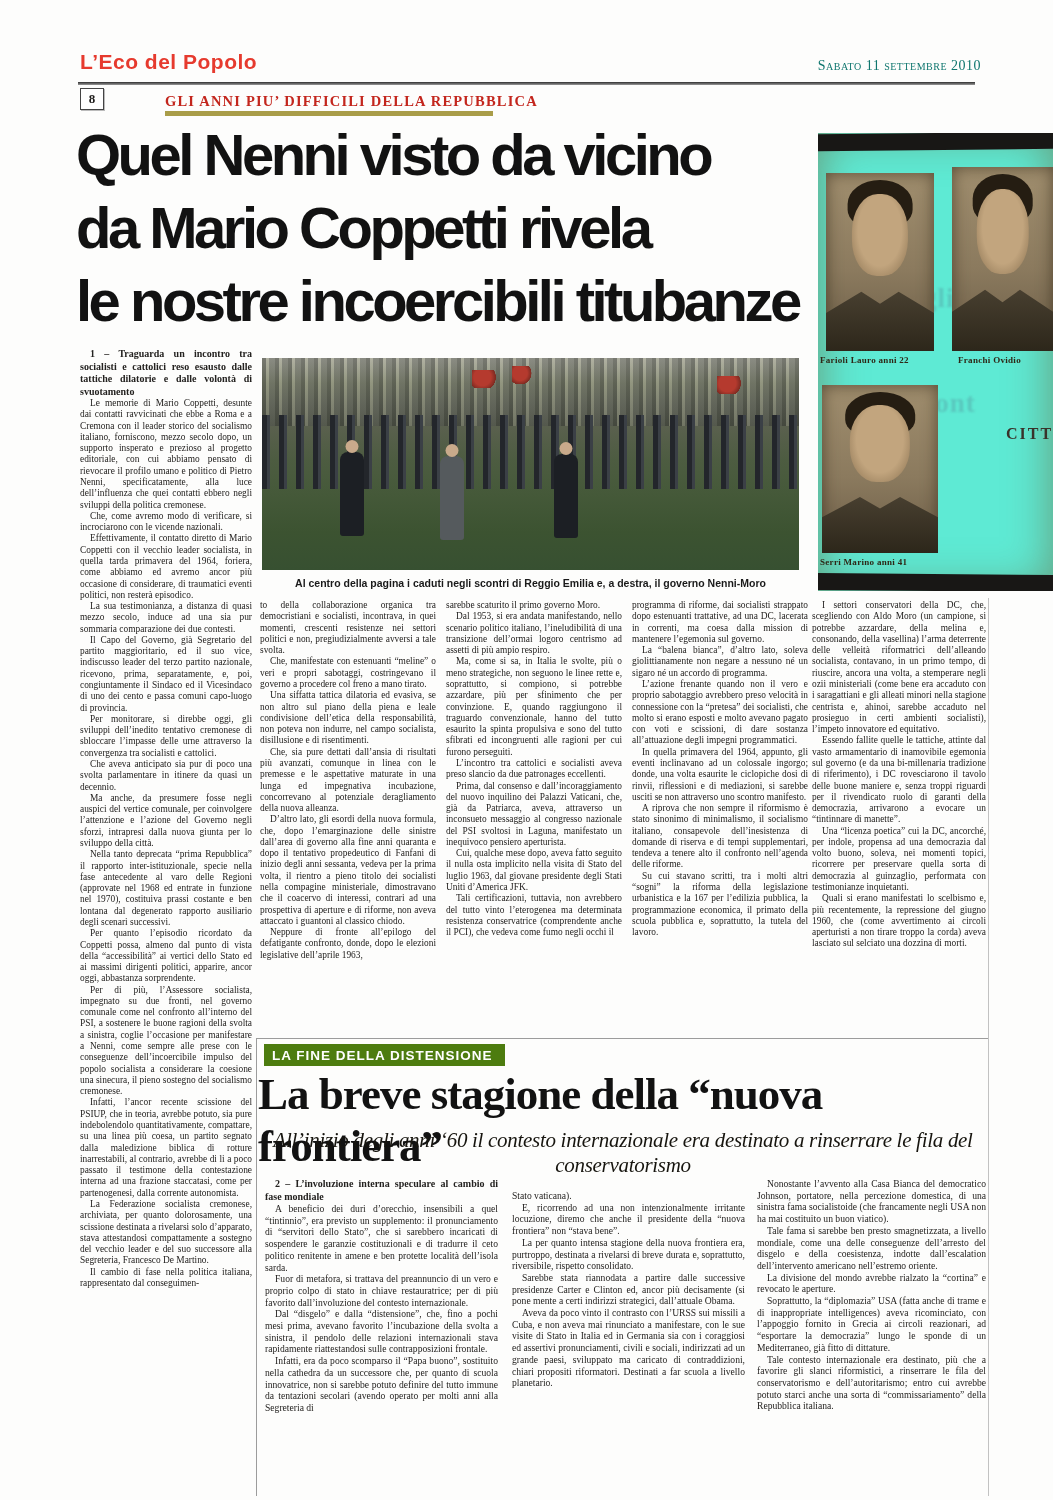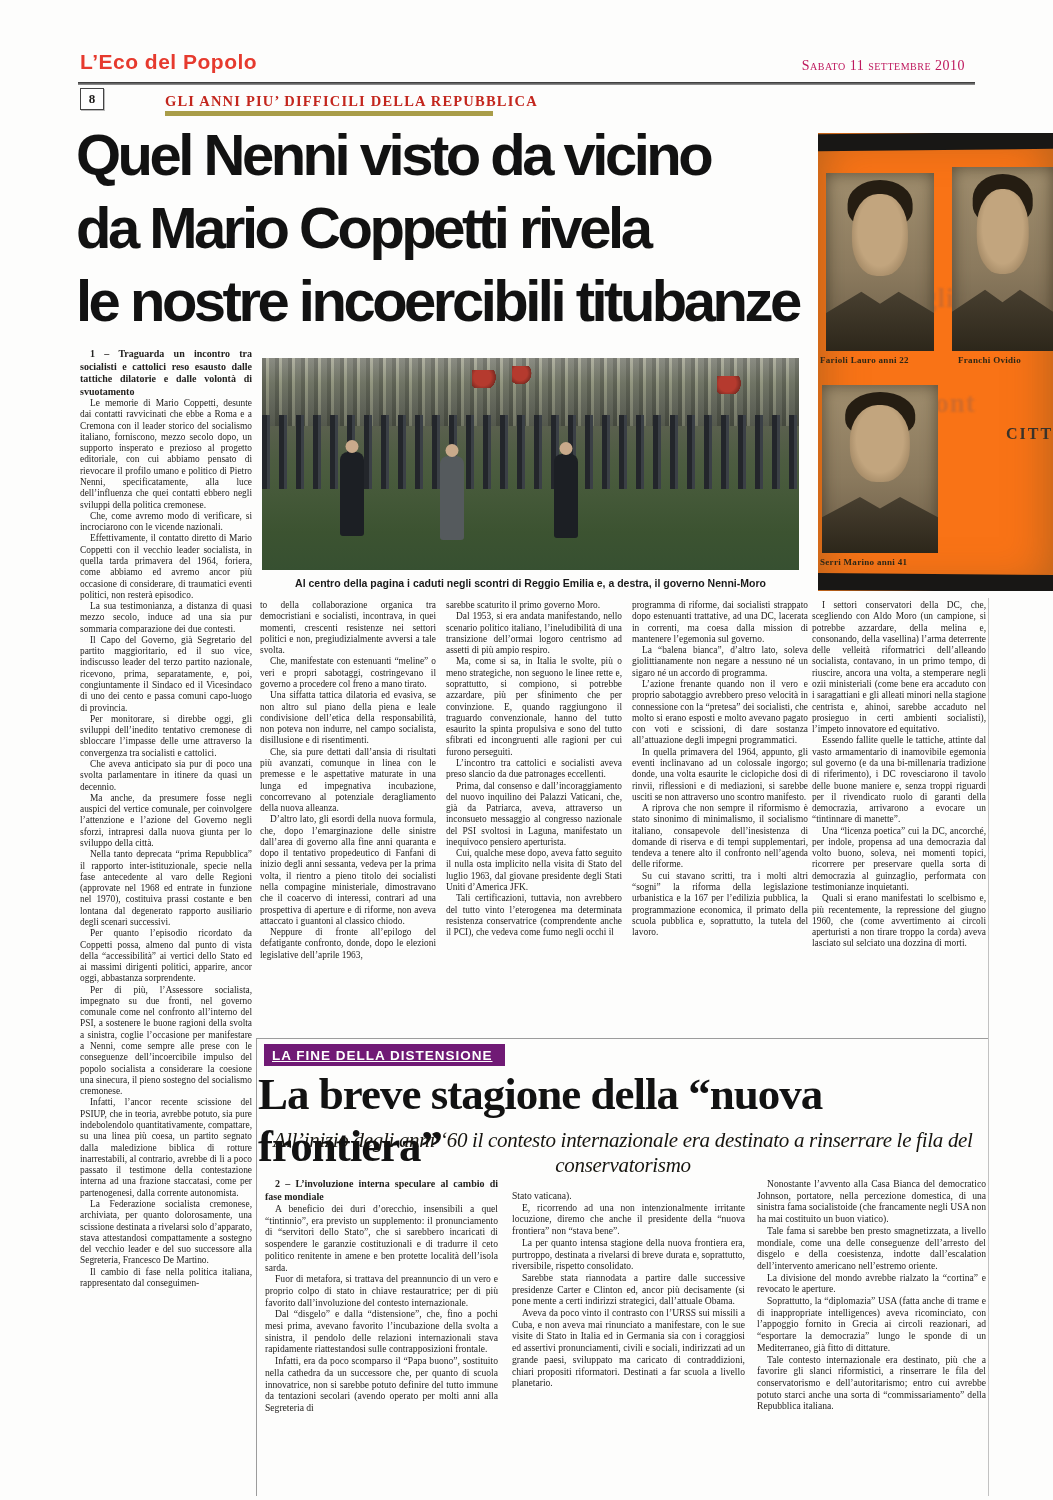--- a/index.html
+++ b/index.html
@@ -1,21 +1,21 @@
 <!DOCTYPE html>
 <html lang="it"><head>
 <meta charset="utf-8">
 <style>
   html,body{margin:0;padding:0;background:#dedede;}
   .sheet{position:relative;width:1053px;height:1500px;margin:0 auto;background:#fdfdfc;overflow:hidden;
          font-family:"Liberation Serif",serif;color:#1e1c1a;}
   
   .masthead-title{position:absolute;left:80px;top:50px;font-family:"Liberation Sans",sans-serif;
          font-size:21px;font-weight:bold;color:#e63a2e;letter-spacing:.5px;}
-  .issue-date{position:absolute;right:88px;top:58px;font-variant:small-caps;font-size:14px;color:#be185d;letter-spacing:.5px;}
+  .issue-date{position:absolute;right:72px;top:58px;font-variant:small-caps;font-size:14px;color:#0f766e;letter-spacing:.5px;}
   .masthead-rule{position:absolute;left:78px;top:82px;width:897px;height:3px;background:linear-gradient(#2e2e2e,#9a9a9a);}
   .page-number-box{position:absolute;left:80px;top:88px;width:22px;height:20px;border:1px solid #444;
          background:#fff;box-shadow:1px 1px 0 #bbb;display:flex;align-items:center;justify-content:center;
          font-size:13px;font-weight:bold;}
   .section-kicker{position:absolute;left:165px;top:93px;font-size:14.5px;font-weight:bold;color:#c3261d;letter-spacing:1.2px;}
   .kicker-underline{position:absolute;left:165px;top:111px;width:328px;height:5px;background:#a99d49;}
   
   .main-headline{position:absolute;left:76px;top:118px;width:730px;font-family:"Liberation Sans",sans-serif;
          font-weight:bold;font-size:58px;line-height:73px;letter-spacing:-3.5px;color:#121212;}
   
@@ -31,42 +31,42 @@
   .ph-troops{position:absolute;left:0;right:0;top:27%;height:35%;
          background:repeating-linear-gradient(90deg,#23262b 0 5px,#3b4046 5px 8px,rgba(0,0,0,0) 8px 17px);}
   .ph-flag{position:absolute;width:26px;height:18px;background:radial-gradient(circle at 40% 40%,#b53a2e 0 45%,#7e2b22 70%,rgba(0,0,0,0) 72%);}
   .fig{position:absolute;width:24px;height:84px;background:#1c1f24;border-radius:8px 8px 3px 3px;}
   .fig::before{content:"";position:absolute;left:50%;top:-12px;transform:translateX(-50%);
          width:13px;height:13px;border-radius:50%;background:#c9aa8b;}
   .fig.gray{background:#555a5d;}
   .photo-caption{position:absolute;left:262px;top:577px;width:537px;text-align:center;
          font-family:"Liberation Sans",sans-serif;font-size:10.5px;font-weight:bold;color:#1a1a1a;}
   
-  .clipping{position:absolute;left:818px;top:133px;width:235px;height:458px;background:#f97316;overflow:hidden;
+  .clipping{position:absolute;left:818px;top:133px;width:235px;height:458px;background:#5eead4;overflow:hidden;
          box-shadow:inset 0 0 45px rgba(110,80,35,.55);}
   .clip-band{position:absolute;left:-4px;right:-4px;height:17px;background:#181715;}
   .ghost-line{position:absolute;font-weight:bold;font-size:27px;color:rgba(75,80,115,.22);
          filter:blur(1.2px);white-space:nowrap;letter-spacing:1px;}
   .mug{position:absolute;background:linear-gradient(180deg,#a08e6e 0%,#8b7a5e 55%,#6b5d47 100%);
          box-shadow:inset 0 0 16px rgba(40,30,15,.6);overflow:hidden;}
   .mug .hair{position:absolute;left:50%;top:4%;transform:translateX(-50%);width:60%;height:27%;
          background:#251d12;border-radius:50% 50% 38% 38%;}
   .mug .head{position:absolute;left:50%;top:12%;transform:translateX(-50%);width:52%;height:46%;
          background:radial-gradient(ellipse at 50% 45%,#c2a57e 0 55%,#9e8461 82%,#7c6849 100%);
          border-radius:46% 46% 44% 44%;}
   .mug .suit{position:absolute;bottom:-2%;left:-4%;right:-4%;height:42%;background:linear-gradient(180deg,#4d4434,#2b2519);
          clip-path:polygon(0 100%,0 48%,34% 16%,50% 32%,66% 16%,100% 48%,100% 100%);}
   .mug-caption{position:absolute;font-size:9px;font-weight:bold;color:#2e2716;letter-spacing:.3px;}
   .citta-label{position:absolute;left:188px;top:292px;font-size:16px;font-weight:bold;color:#39322a;letter-spacing:2px;}
   
   .rule{position:absolute;background:#9c9c9c;}
   
-  .section-banner{position:absolute;left:264px;top:1044px;background:#701a75;color:#fff;
+  .section-banner{position:absolute;left:264px;top:1044px;background:#4d7c0f;color:#fff;
          font-family:"Liberation Sans",sans-serif;font-size:13.5px;font-weight:bold;letter-spacing:1px;
-         padding:4px 12px 3px 8px;text-decoration:underline;}
+         padding:4px 12px 3px 8px;}
   .second-headline{position:absolute;left:258px;top:1068px;width:730px;
          font-size:45px;font-weight:bold;letter-spacing:-1px;color:#121212;}
   .second-subhead{position:absolute;left:256px;top:1128px;width:734px;text-align:center;
          font-style:italic;font-size:21px;font-weight:500;color:#17150f;letter-spacing:-.3px;}
   .bcol{font-size:9.6px;line-height:1.22;font-family:Liberation Serif, serif;}
 </style>
 </head>
 <body>
 
 <div class="sheet">

